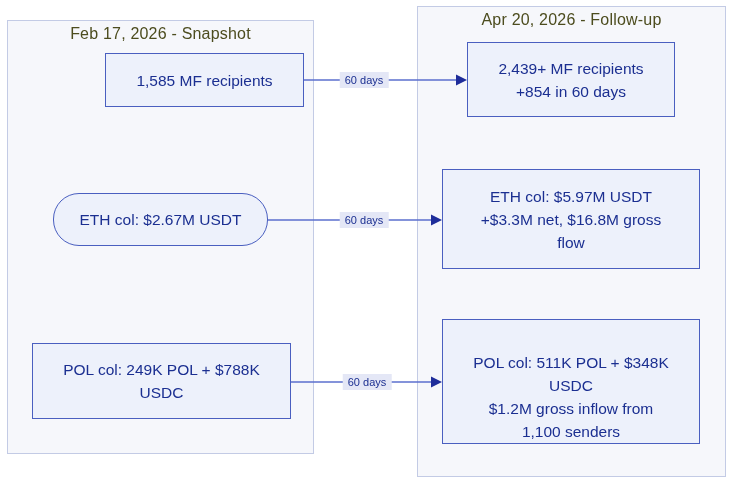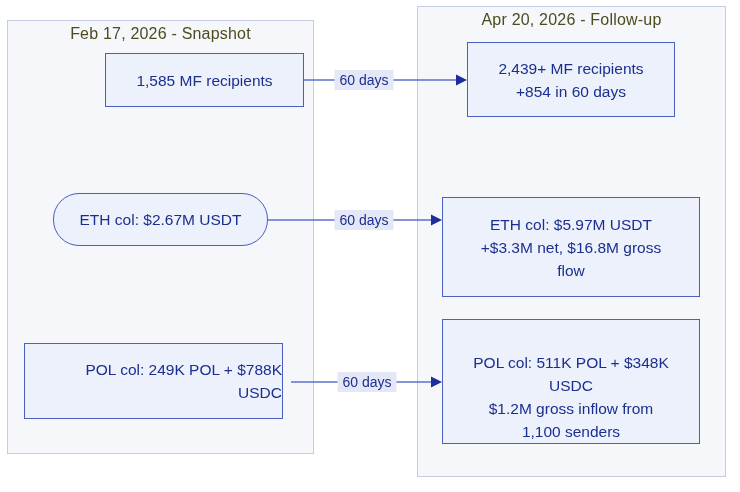--- a/index.html
+++ b/index.html
@@ -43,37 +43,37 @@
     font-size: 15.5px;
     line-height: 23px;
     display: flex;
     flex-direction: column;
     align-items: center;
     justify-content: center;
     text-align: center;
   }
   .node-l1 { left: 62px;  top: 53px;  width: 199px; height: 54px; margin-left: 43px; }
   .node-l2 { left: 53px;  top: 193px; width: 215px; height: 53px; border-radius: 26px; }
-  .node-l3 { left: 24px;  top: 343px; width: 259px; height: 76px; align-items: flex-end; }
+  .node-l3 { left: 32px;  top: 343px; width: 259px; height: 76px; }
   .node-r1 { left: 467px; top: 42px;  width: 208px; height: 75px; }
-  .node-r2 { left: 442px; top: 169px; width: 258px; height: 100px; margin-top: 28px; }
+  .node-r2 { left: 442px; top: 169px; width: 258px; height: 100px; }
   .node-r3 { left: 442px; top: 319px; width: 258px; height: 125px; justify-content: flex-end; }
   .node-line { display: block; white-space: nowrap; }
   .edges-svg {
     position: absolute;
     left: 0; top: 0;
     width: 740px; height: 492px;
     pointer-events: none;
   }
   .edge-label {
     position: absolute;
     transform: translate(-50%, -50%);
     background: #e4e7f6;
     color: #1b2f91;
-    font-size: 14px;
+    font-size: 11px;
     padding: 2px 5px;
     white-space: nowrap;
   }
   .edge-label-1 { left: 364px; top: 80px; }
   .edge-label-2 { left: 364px; top: 220px; }
   .edge-label-3 { left: 367px; top: 382px; }
 </style>
 </head>
 <body>
 

